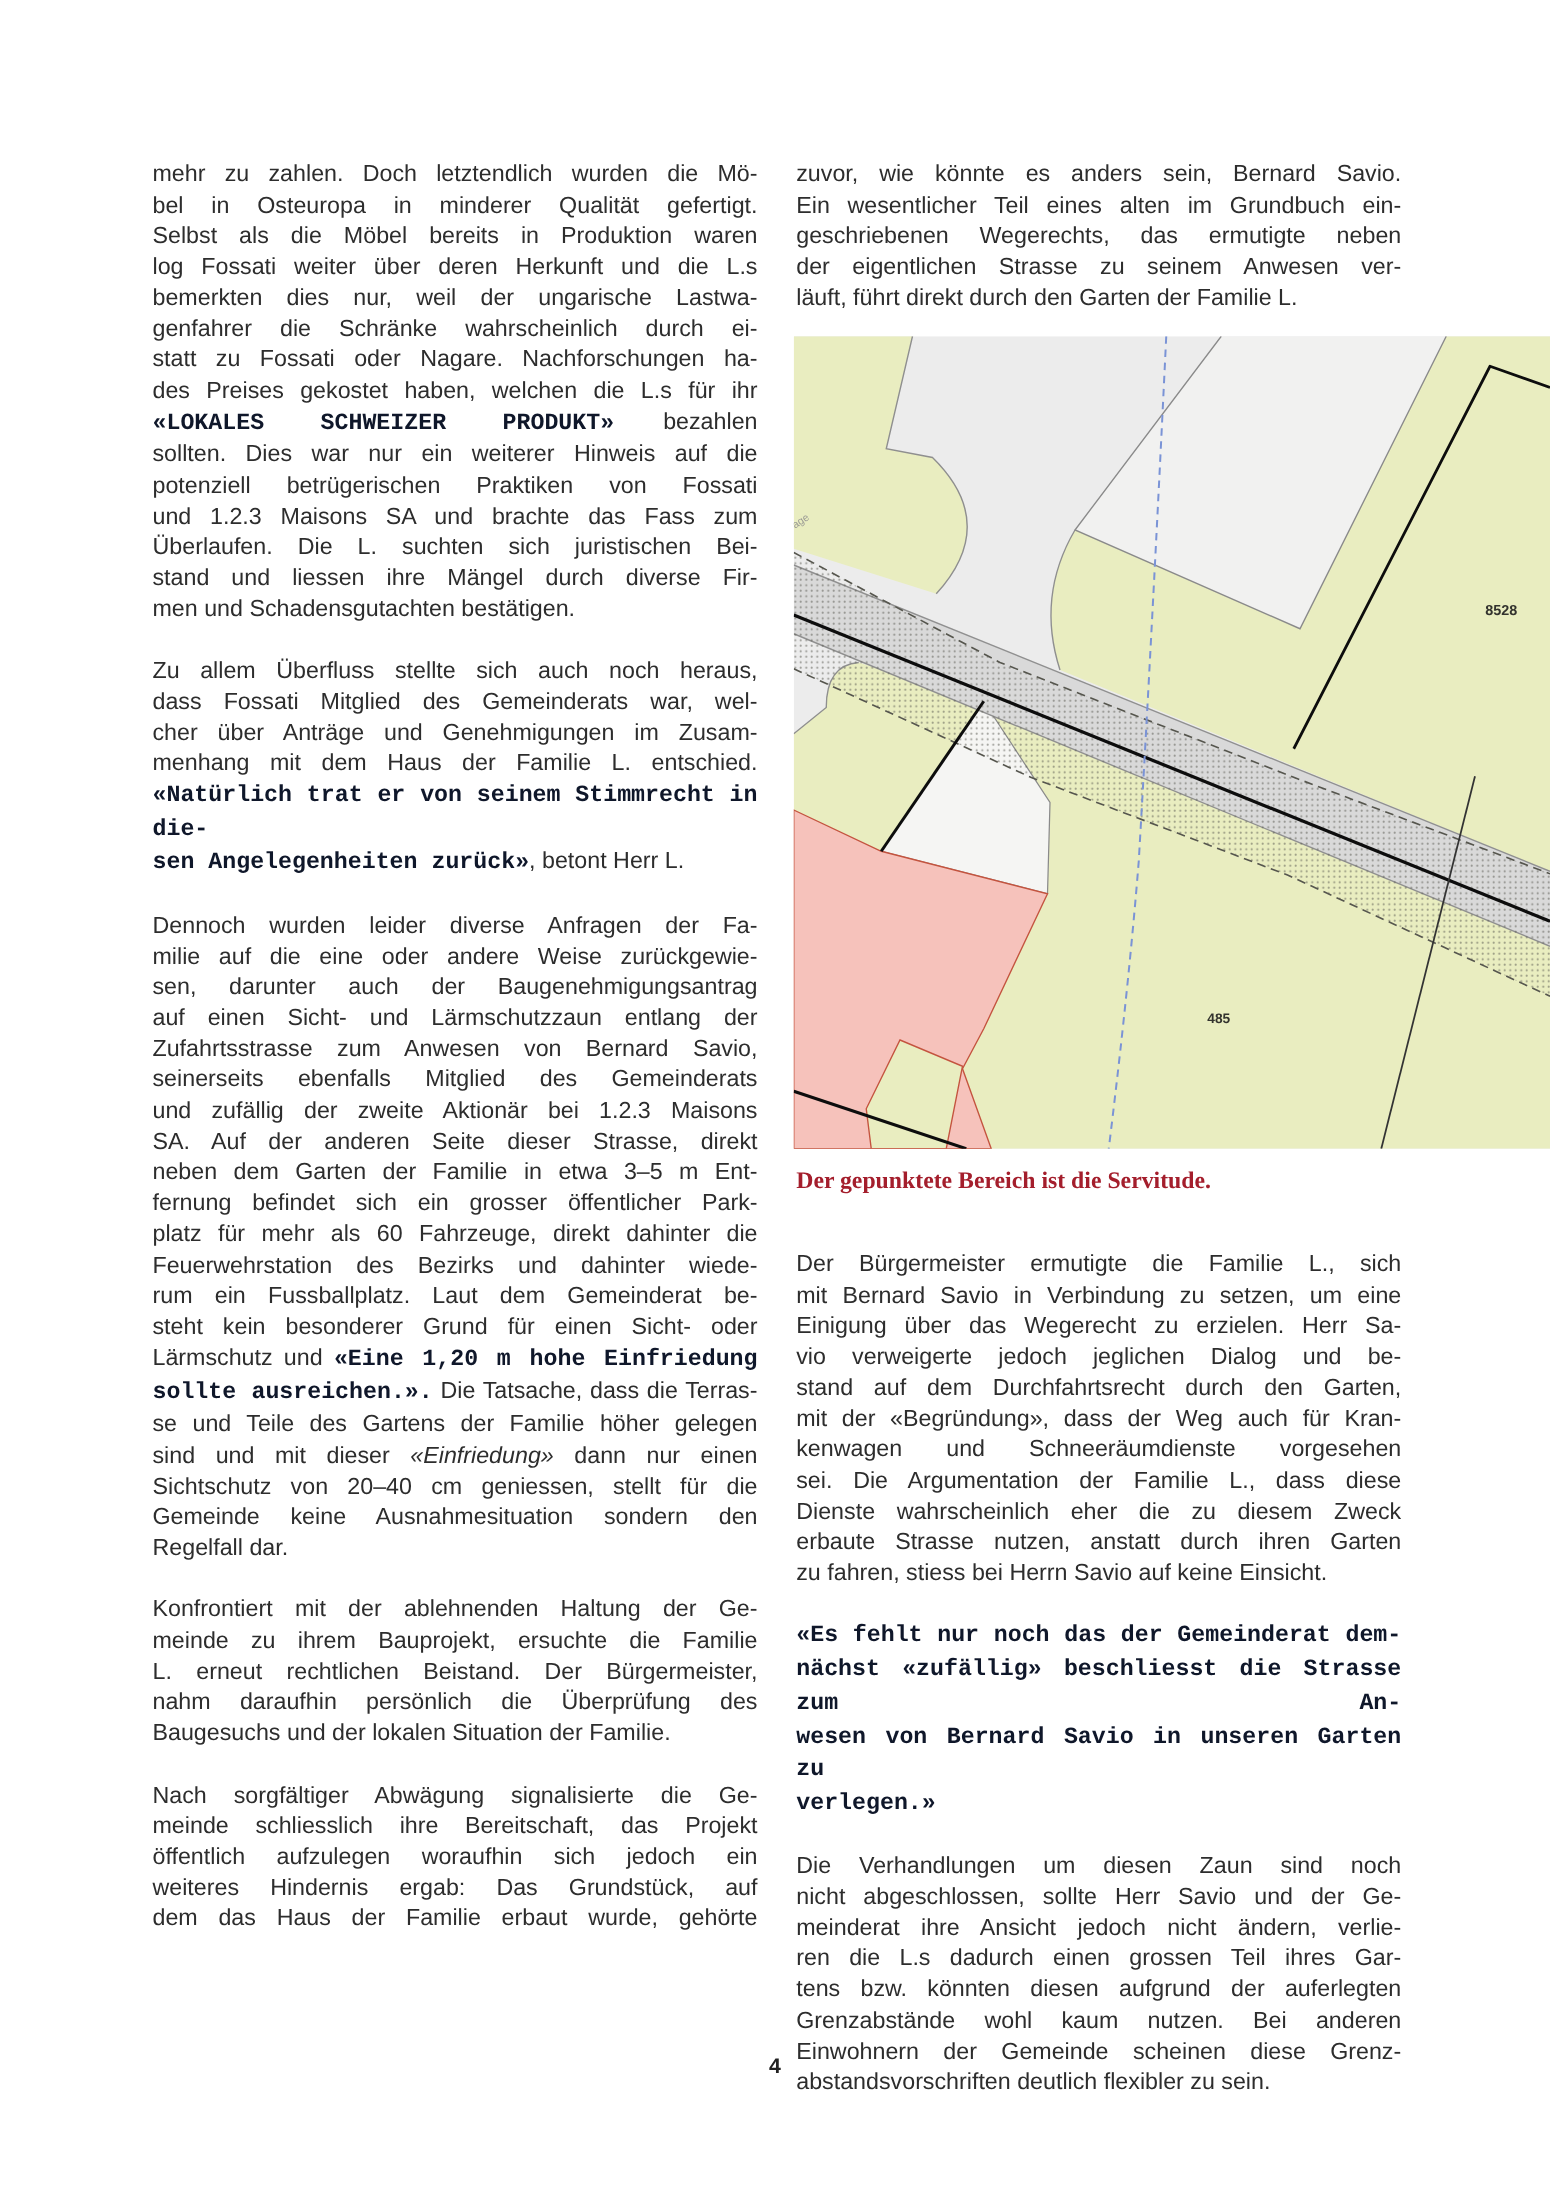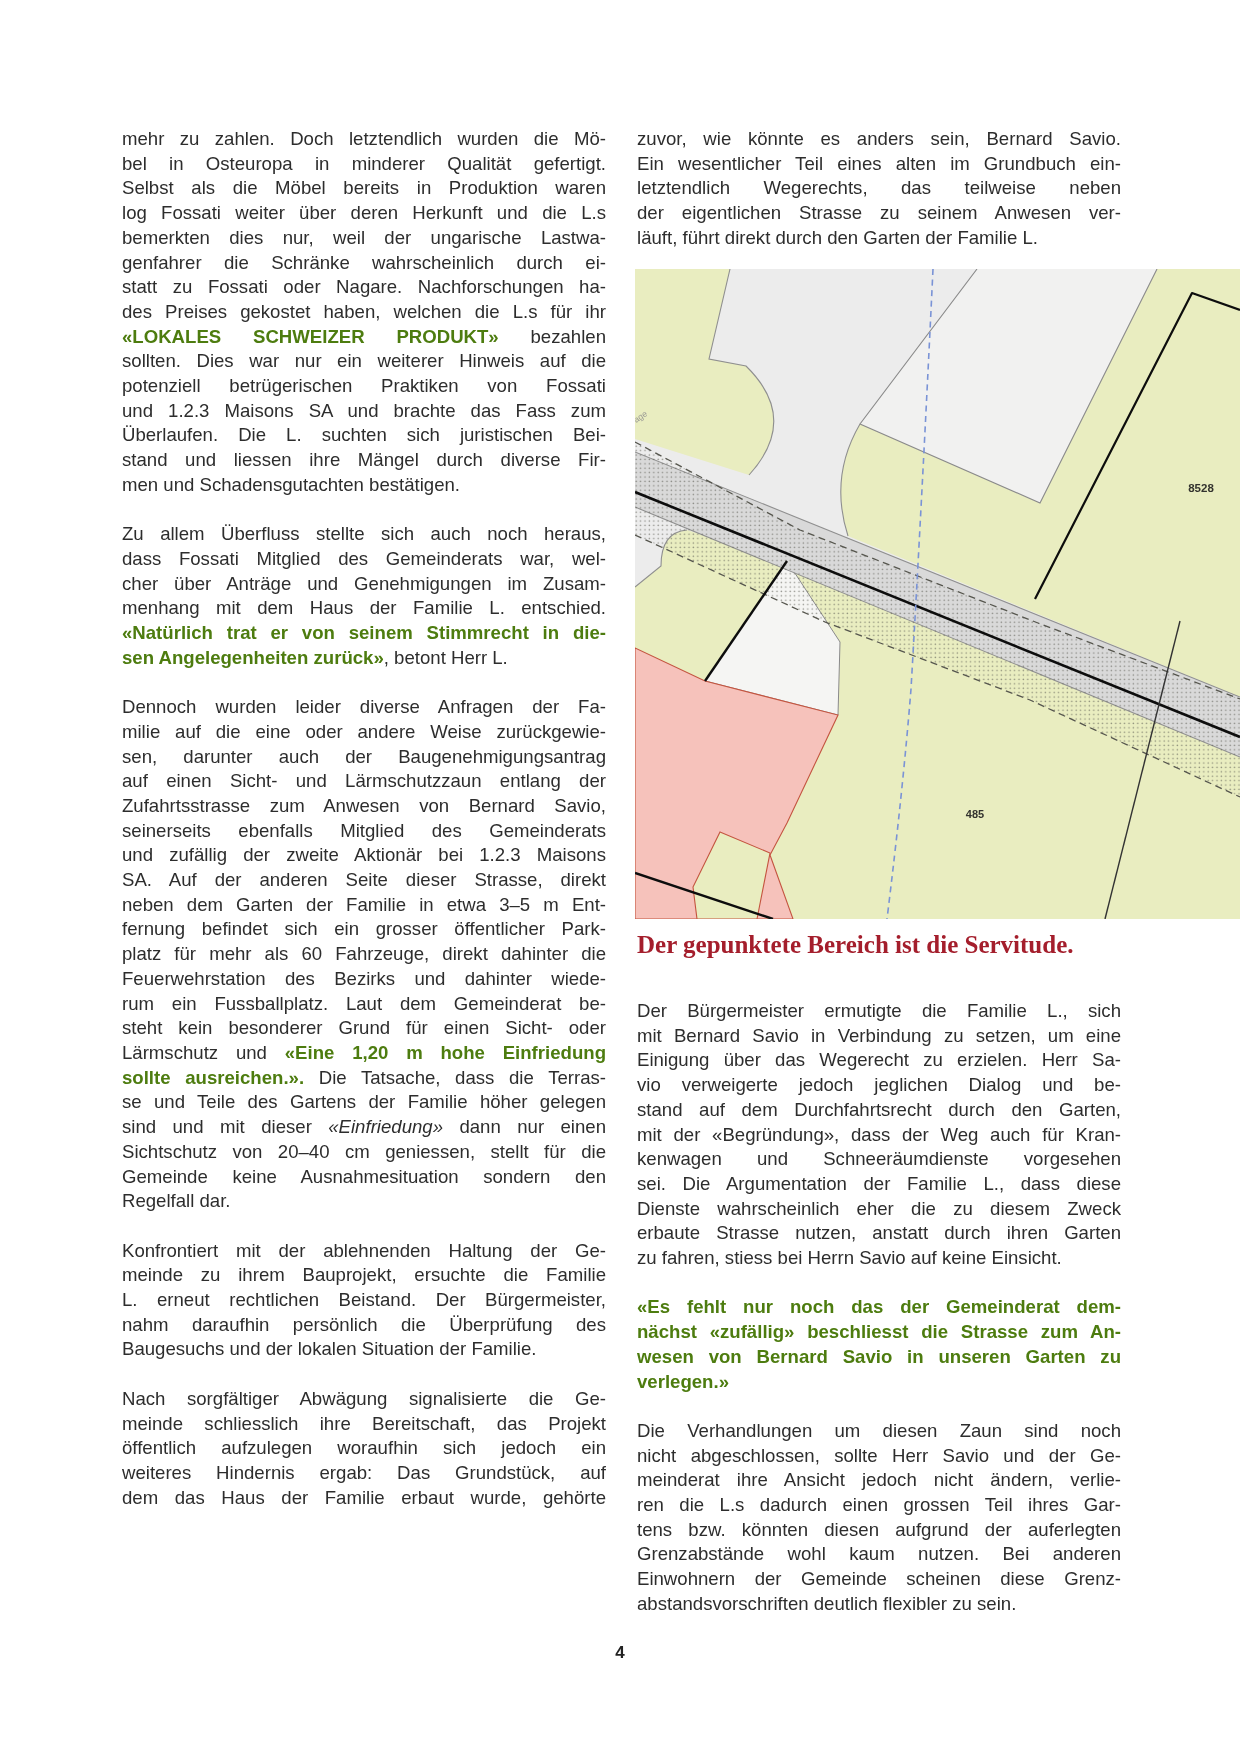--- a/index.html
+++ b/index.html
@@ -7,26 +7,26 @@
         font-family:"Liberation Sans",sans-serif;font-size:18.6px;line-height:24.7px;color:#2d2d2d;}
   .col{position:absolute;width:484px;}
   #col-left{left:122px;top:127px;}
   #col-right-top{left:637px;top:127px;}
   #col-right-bottom{left:637px;top:999px;}
   .para{margin:0 0 24.7px 0;}
   .para:last-child{margin-bottom:0;}
   .tline{text-align:justify;text-align-last:justify;}
   .tline.last{text-align-last:left;}
   .seg-b{}
-  .seg-r{font-family:Liberation Sans, sans-serif;font-weight:700;color:#4d7c0f;}
+  .seg-r{font-family:Liberation Mono, monospace;font-weight:700;color:#0f172a;}
   .seg-i{font-style:italic;margin-top:24px;}
   .map-figure{position:absolute;left:635px;top:269px;width:605px;height:650px;}
   .map-figure svg{display:block;width:605px;height:650px;}
   .map-caption{position:absolute;left:637px;top:933px;width:484px;
-               font-family:"Liberation Serif",serif;font-weight:700;font-size:25px;color:#a41e2c;}
+               font-family:"Liberation Serif",serif;font-weight:700;font-size:19px;color:#a41e2c;}
   .page-number{position:absolute;left:0;top:1641px;width:1240px;text-align:center;
                font-weight:700;font-size:17px;color:#222;}
   .map-label{font-family:"Liberation Sans",sans-serif;font-weight:700;fill:#33332e;}
   .map-street{font-family:"Liberation Sans",sans-serif;fill:#9a9a94;}
 </style>
 </head>
 <body>
 
 <div class="page">
 
@@ -92,21 +92,21 @@
         <div class="tline"><span class="seg-b">öffentlich aufzulegen woraufhin sich jedoch ein</span></div>
         <div class="tline"><span class="seg-b">weiteres Hindernis ergab: Das Grundstück, auf</span></div>
         <div class="tline"><span class="seg-b">dem das Haus der Familie erbaut wurde, gehörte</span></div>
       </div>
     </div>
 
   <div class="col" id="col-right-top">
       <div class="para">
         <div class="tline"><span class="seg-b">zuvor, wie könnte es anders sein, Bernard Savio.</span></div>
         <div class="tline"><span class="seg-b">Ein wesentlicher Teil eines alten im Grundbuch ein-</span></div>
-        <div class="tline"><span class="seg-b">letztendlich Wegerechts, das teilweise neben</span></div>
+        <div class="tline"><span class="seg-b">geschriebenen Wegerechts, das ermutigte neben</span></div>
         <div class="tline"><span class="seg-b">der eigentlichen Strasse zu seinem Anwesen ver-</span></div>
         <div class="tline last"><span class="seg-b">läuft, führt direkt durch den Garten der Familie L.</span></div>
       </div>
     </div>
 
   <figure class="map-figure" style="margin:0">
     <svg viewBox="0 0 605 650" aria-hidden="true">
       <defs>
         <pattern id="dots" width="4.4" height="4.4" patternUnits="userSpaceOnUse">
           <circle cx="1.2" cy="1.2" r="0.8" fill="#5a5a52" opacity="0.6"></circle>

